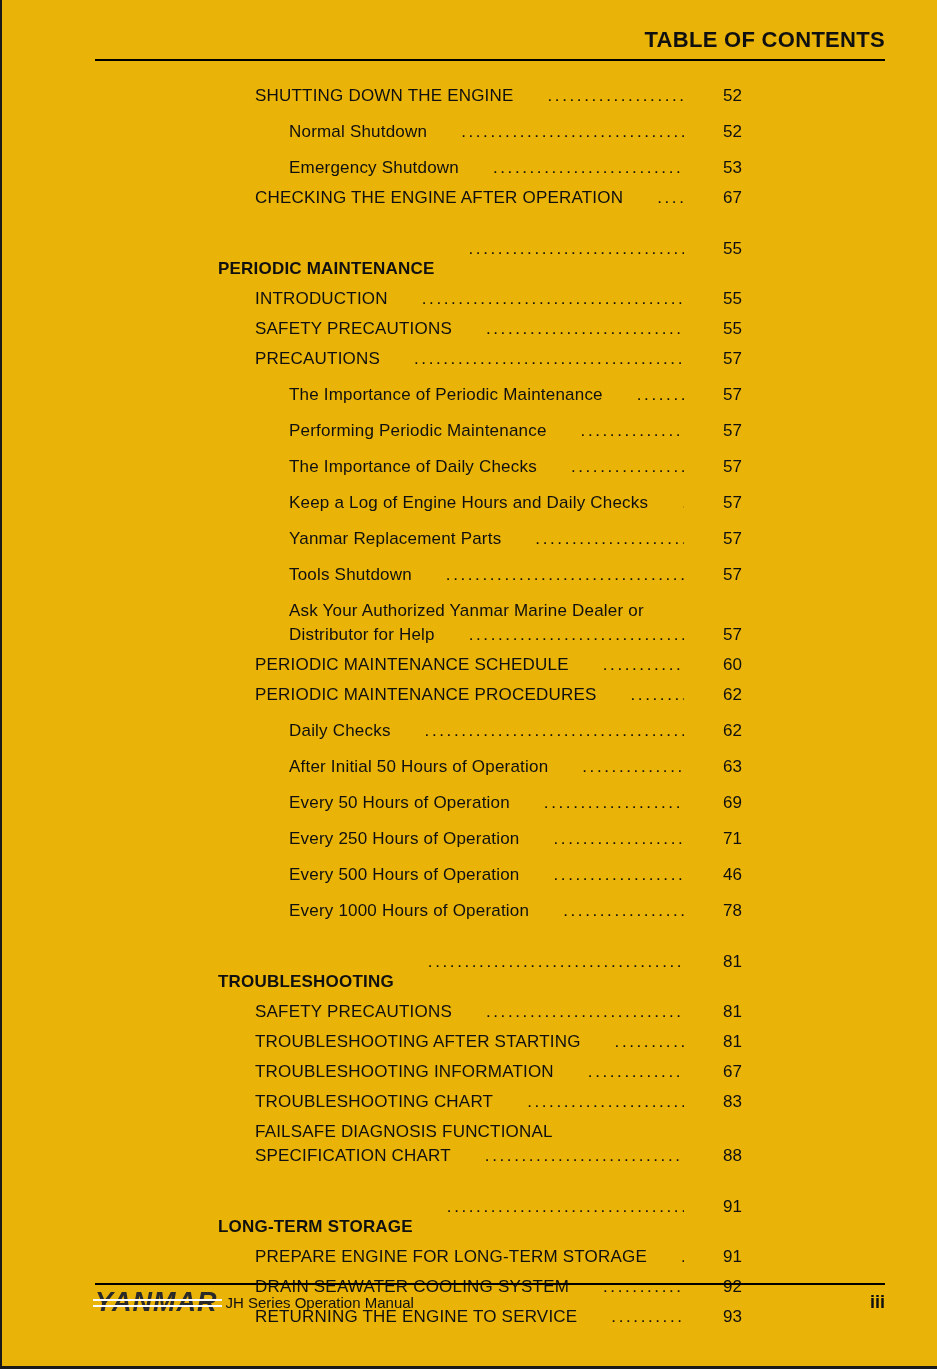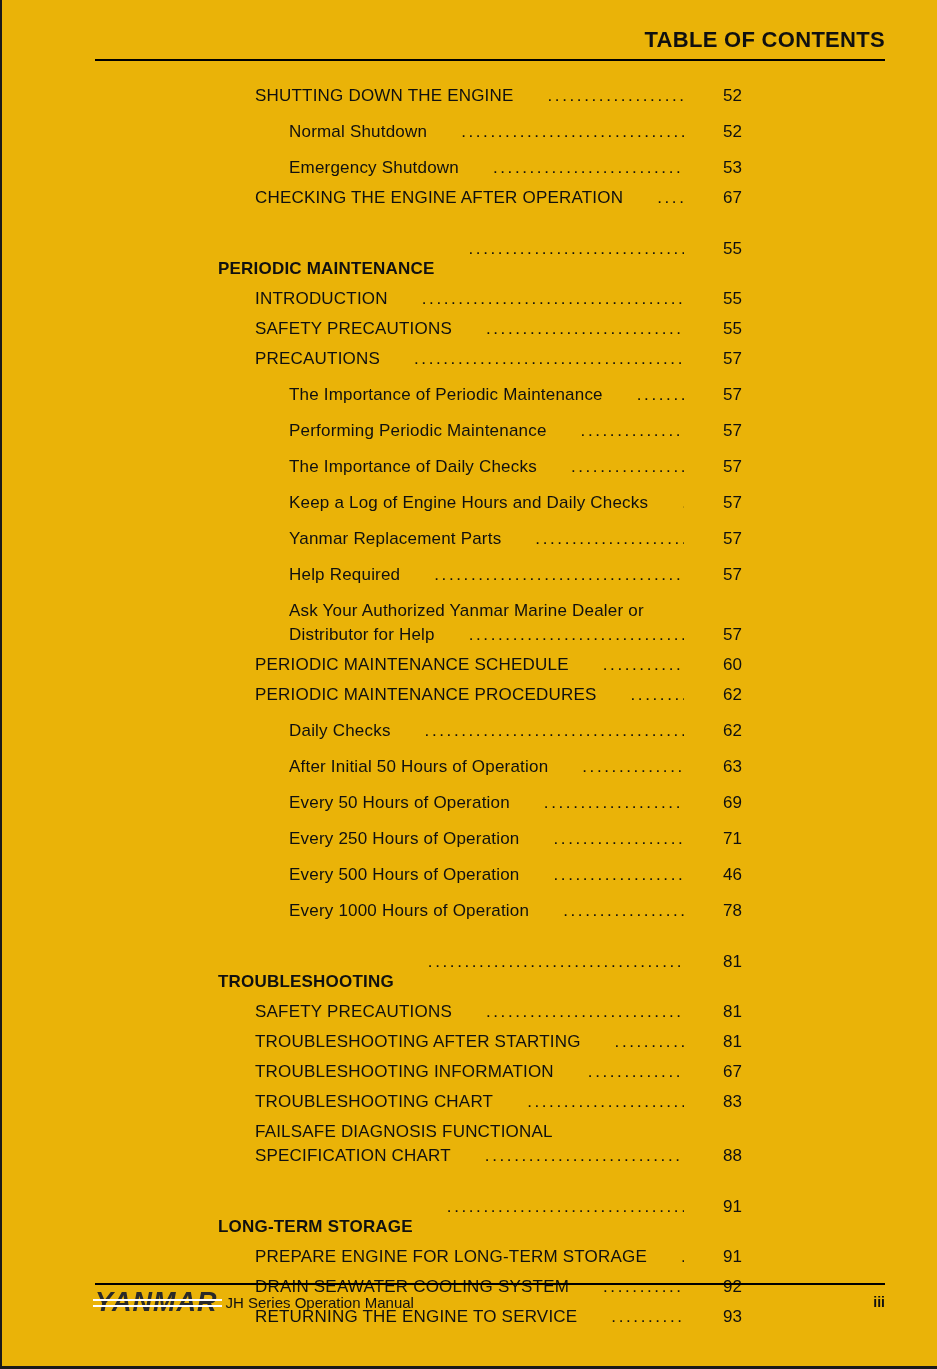--- a/index.html
+++ b/index.html
@@ -131,21 +131,21 @@
   }
   .yanmar-logo::before { top: 40%; }
   .yanmar-logo::after  { top: 60%; }
   .footer-manual-title {
     margin-left: 4px;
     font-size: 15px;
     color: #101010;
   }
   .footer-spacer { flex: 1 1 auto; }
   .footer-page-number {
-    font-size: 14px;
+    font-size: 18px;
     font-weight: bold;
   }
 </style>
 </head>
 <body>
 
 <div class="page">
 
   <div class="header-title">TABLE OF CONTENTS</div>
   <div class="header-rule"></div>
@@ -210,21 +210,21 @@
         <span class="toc-label">Keep a Log of Engine Hours and Daily Checks</span>
         <span class="toc-dots"></span>
         <span class="toc-page">57</span>
       </div>
       <div class="toc-entry level-3">
         <span class="toc-label">Yanmar Replacement Parts</span>
         <span class="toc-dots"></span>
         <span class="toc-page">57</span>
       </div>
       <div class="toc-entry level-3">
-        <span class="toc-label">Help Required</span>
+        <span class="toc-label">Tools Shutdown</span>
         <span class="toc-dots"></span>
         <span class="toc-page">57</span>
       </div>
       <div class="toc-entry level-3">
         <span class="toc-label">Ask Your Authorized Yanmar Marine Dealer or</span>
       </div>
       <div class="toc-entry level-3 continuation">
         <span class="toc-label">Distributor for Help</span>
         <span class="toc-dots"></span>
         <span class="toc-page">57</span>

